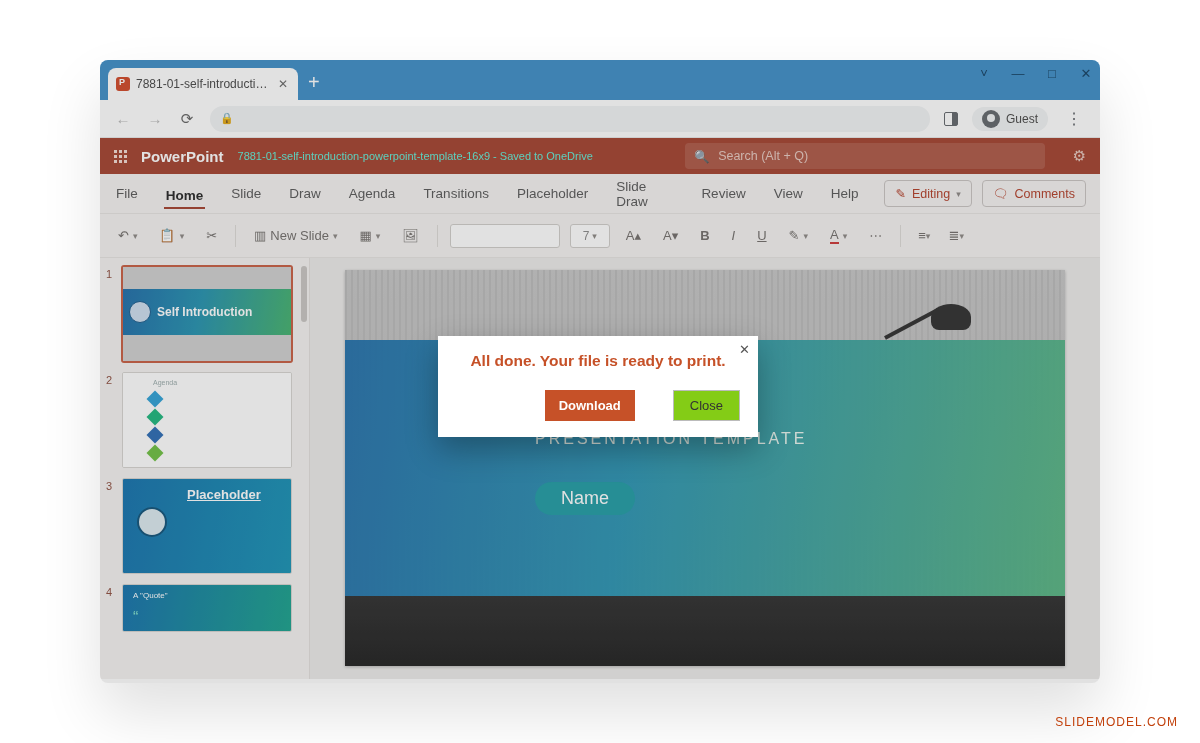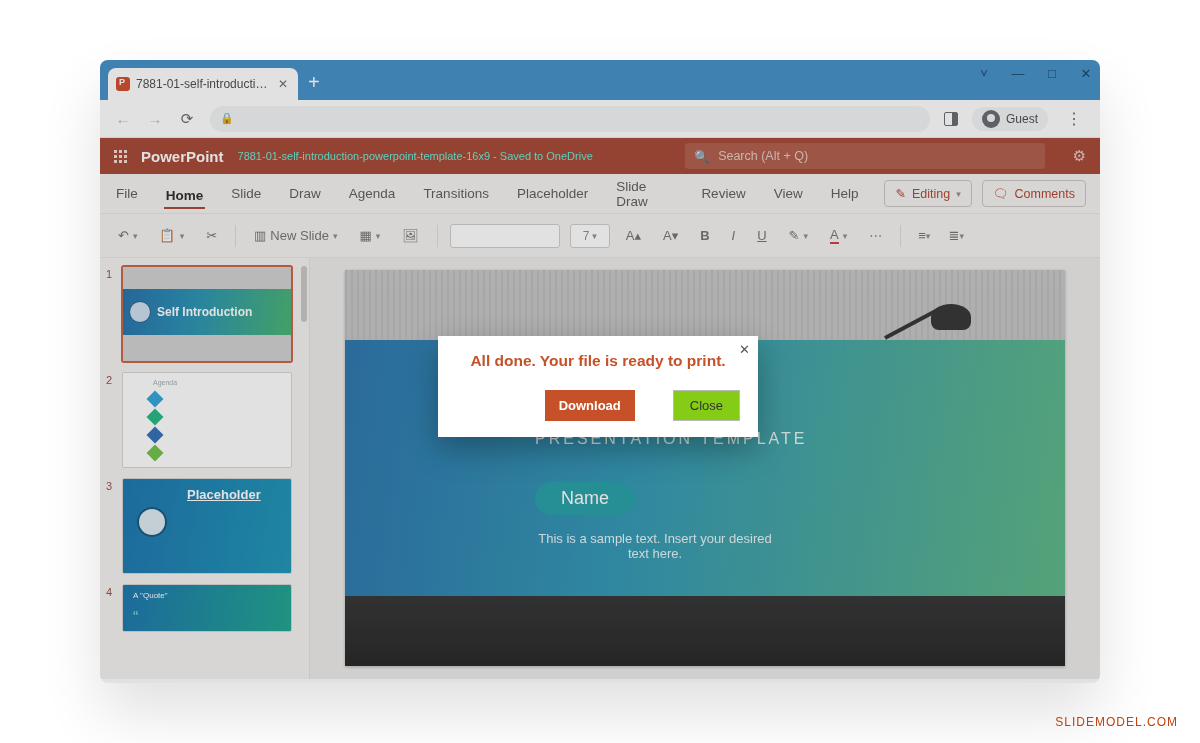--- a/index.html
+++ b/index.html
@@ -337,21 +337,20 @@
       <div class="slide">
         <div class="slide-bg"></div>
         <div class="lamp">
             <div class="arm"></div>
             <div class="head"></div>
           </div>
         <div class="slide-band">
           <div class="slide-title">roduction</div>
           <div class="slide-sub">PRESENTATION TEMPLATE</div>
           <div class="name-pill">Name</div>
-          <div class="sample-text">This is a sample text. Insert your desired text here.</div>
         </div>
         <div class="desk"></div>
       </div>
     </div>
   </div>
 
   <div class="overlay-dim"></div>
 
   <div class="modal">
     <span class="modal-x">✕</span>

